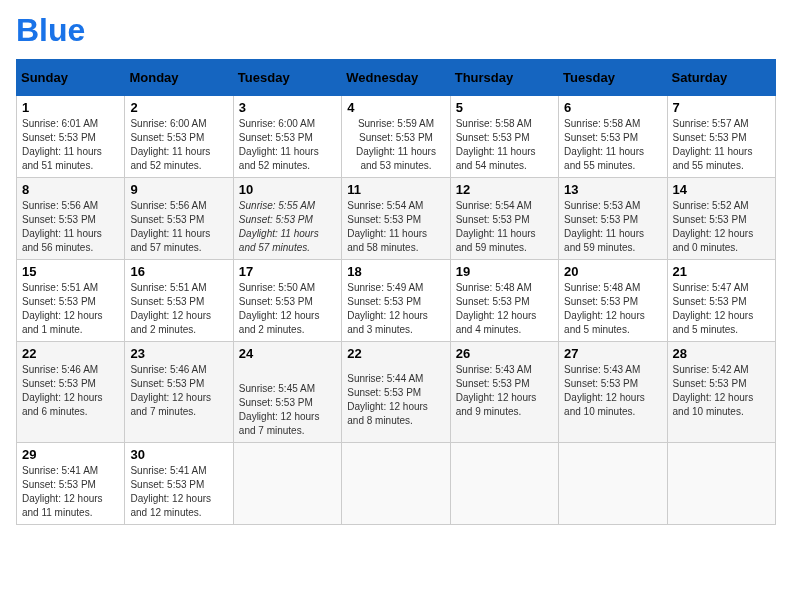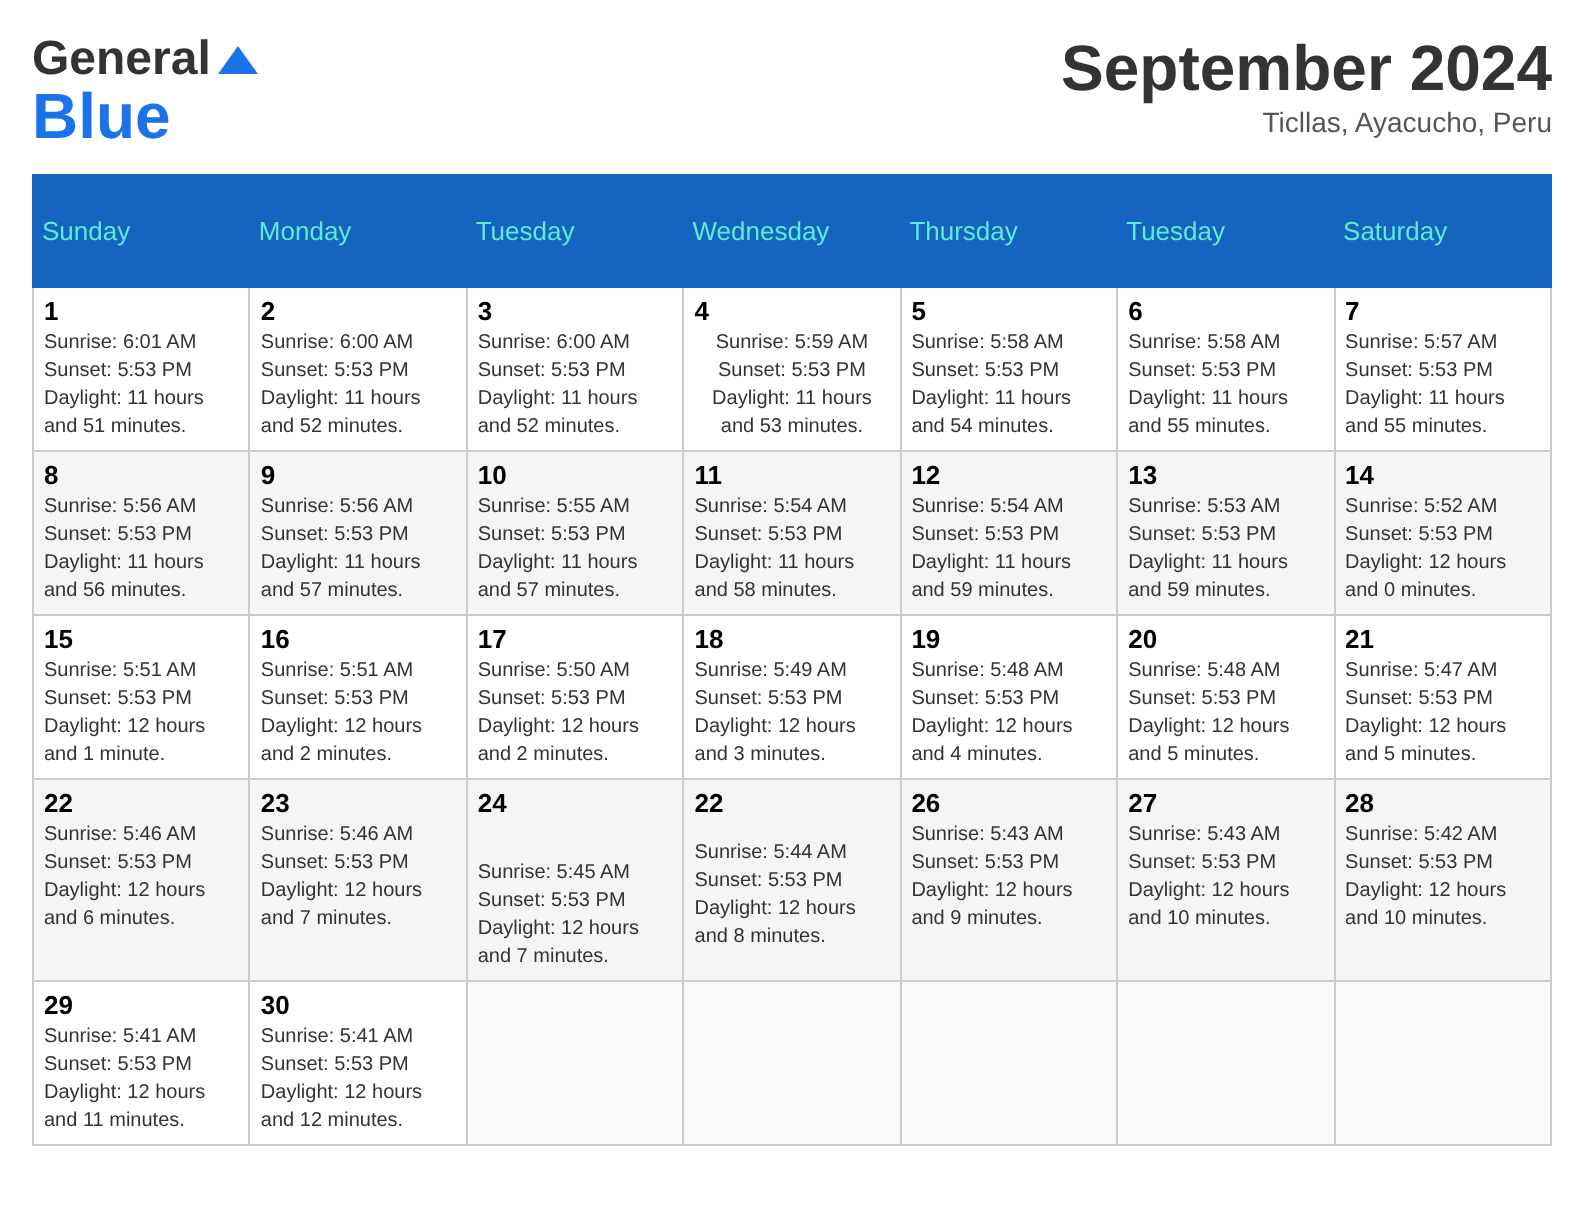--- a/index.html
+++ b/index.html
@@ -33,25 +33,25 @@
       font-size: 14px;
       color: #555;
     }
     .calendar {
       width: 100%;
       border-collapse: collapse;
       font-size: 11px;
     }
     .calendar th {
       background: #1565c0;
-      color: #5eead4;
-      padding: 20px 4px;
+      color: #000000;
+      padding: 10px 4px;
       text-align: left;
       font-size: 13px;
-      font-weight: normal;
+      font-weight: bold;
       border: 1px solid #1565c0;
     }
     .calendar td {
       border: 1px solid #ccc;
       vertical-align: top;
       padding: 4px 5px;
       width: 108px;
       min-height: 80px;
       background: #fff;
     }
@@ -76,31 +76,21 @@
       display: flex;
       align-items: center;
       gap: 4px;
     }
   </style>
 </head>
 <body>
 
 <div class="header">
   <div class="logo">
-    <div class="logo-wrapper">
-      <span style="font-size:24px;font-weight:bold;color:#333;">General</span>
-      <svg width="20" height="14" viewBox="0 0 20 14">
-        <polygon points="0,14 10,0 20,14" fill="#1a73e8"></polygon>
-      </svg>
-    </div>
     <span style="font-size:32px;font-weight:bold;color:#1a73e8;margin-top:-4px;display:block;">Blue</span>
-  </div>
-  <div class="title-section">
-    <div class="month-title">September 2024</div>
-    <div class="subtitle">Ticllas, Ayacucho, Peru</div>
   </div>
 </div>
 
 <table class="calendar">
   <thead>
     <tr>
     <th>Sunday</th>
         <th>Monday</th>
         <th>Tuesday</th>
         <th>Wednesday</th>
@@ -171,21 +161,21 @@
         </td>
         <td>
           <span class="day-num">9</span>
           <div class="day-info" style="white-space: pre-line;">Sunrise: 5:56 AM
 Sunset: 5:53 PM
 Daylight: 11 hours
 and 57 minutes.</div>
         </td>
         <td>
           <span class="day-num">10</span>
-          <div class="day-info" style="white-space: pre-line;">Sunrise: 5:55 AM
+          <div class="day-info" style="white-space: pre-line; font-style: italic;">Sunrise: 5:55 AM
 Sunset: 5:53 PM
 Daylight: 11 hours
 and 57 minutes.</div>
         </td>
         <td>
           <span class="day-num">11</span>
           <div class="day-info" style="white-space: pre-line;">Sunrise: 5:54 AM
 Sunset: 5:53 PM
 Daylight: 11 hours
 and 58 minutes.</div>

